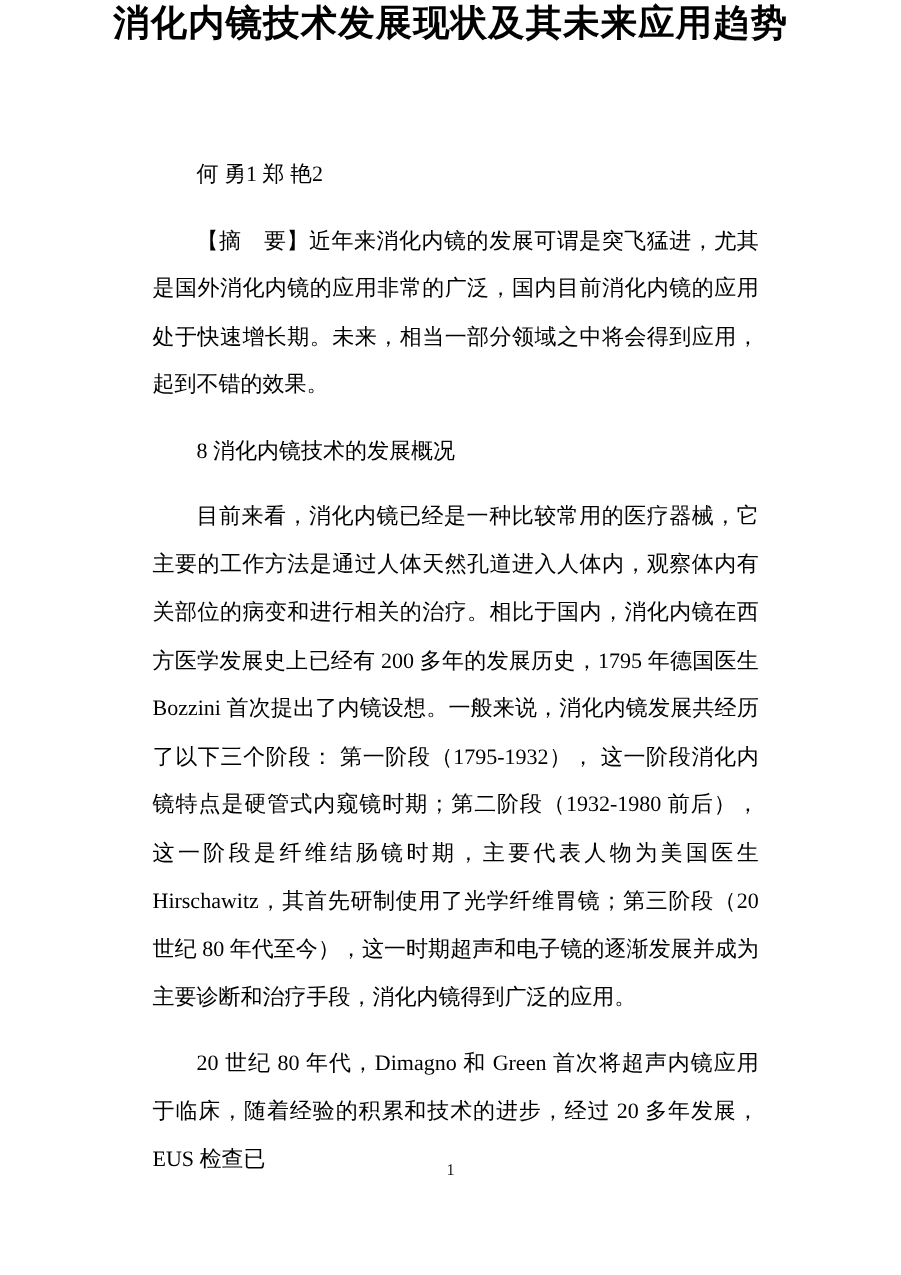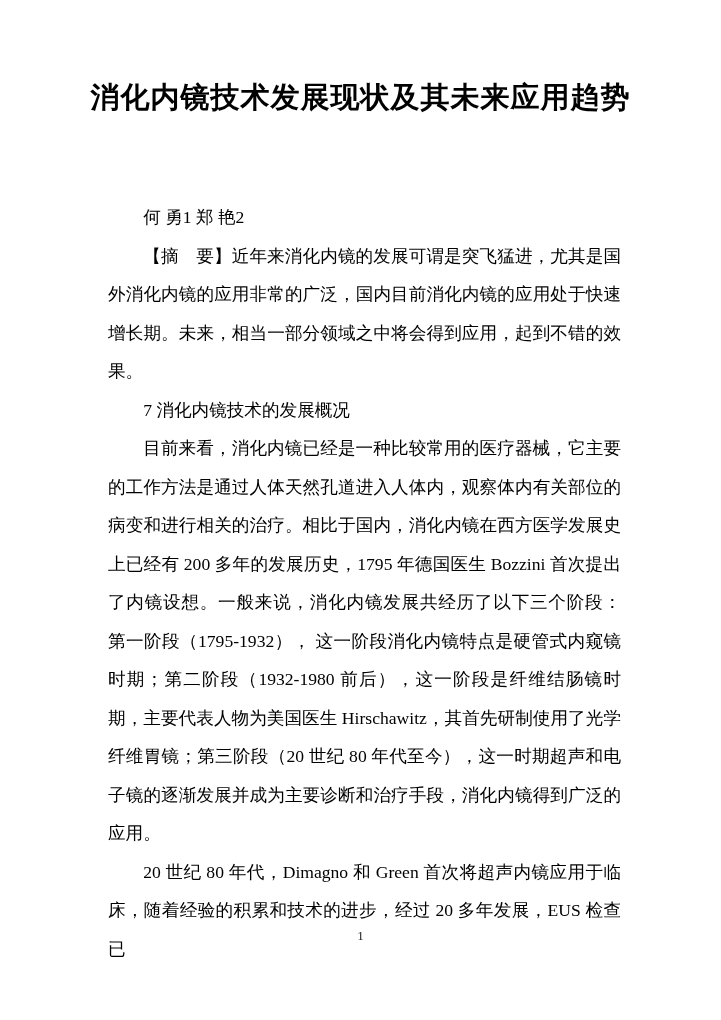--- a/index.html
+++ b/index.html
@@ -10,39 +10,38 @@
     position: relative;
     font-family: "Liberation Serif", "DejaVu Serif", serif;
     color: #000000;
     overflow: hidden;
   }
   .page {
     position: relative;
     width: 721px;
     height: 820px;
     background: #ffffff;
-    padding-top: 78px;
   }
   .title {
     margin: 0 60px;
     text-align: center;
     font-size: 29px;
     line-height: 38px;
     font-weight: bold;
     letter-spacing: 1px;
   }
   .body-text {
     margin: 82px 100px 0 108px;
     font-size: 17.6px;
     line-height: 38.5px;
     text-align: justify;
     text-justify: inter-ideograph;
   }
   .body-text p {
-    margin: 0;
+    margin: 14px;
     text-indent: 2em;
   }
   .page-number {
     position: absolute;
     left: 0;
     right: 0;
     top: 928px;
     text-align: center;
     font-size: 13px;
     color: #222222;
@@ -50,19 +49,19 @@
 </style>
 </head>
 <body>
 
 <div class="page">
   <h1 class="title">消化内镜技术发展现状及其未来应用趋势</h1>
 
   <div class="body-text">
     <p>何 勇1 郑 艳2</p>
     <p>【摘　要】近年来消化内镜的发展可谓是突飞猛进，尤其是国外消化内镜的应用非常的广泛，国内目前消化内镜的应用处于快速增长期。未来，相当一部分领域之中将会得到应用，起到不错的效果。</p>
-    <p>7 消化内镜技术的发展概况</p>
+    <p>8 消化内镜技术的发展概况</p>
     <p>目前来看，消化内镜已经是一种比较常用的医疗器械，它主要的工作方法是通过人体天然孔道进入人体内，观察体内有关部位的病变和进行相关的治疗。相比于国内，消化内镜在西方医学发展史上已经有 200 多年的发展历史，1795 年德国医生 Bozzini 首次提出了内镜设想。一般来说，消化内镜发展共经历了以下三个阶段： 第一阶段（1795-1932）， 这一阶段消化内镜特点是硬管式内窥镜时期；第二阶段（1932-1980 前后），这一阶段是纤维结肠镜时期，主要代表人物为美国医生 Hirschawitz，其首先研制使用了光学纤维胃镜；第三阶段（20 世纪 80 年代至今），这一时期超声和电子镜的逐渐发展并成为主要诊断和治疗手段，消化内镜得到广泛的应用。</p>
     <p>20 世纪 80 年代，Dimagno 和 Green 首次将超声内镜应用于临床，随着经验的积累和技术的进步，经过 20 多年发展，EUS 检查已</p>
   </div>
 
   <div class="page-number">1</div>
 </div>
 
 </body></html>

